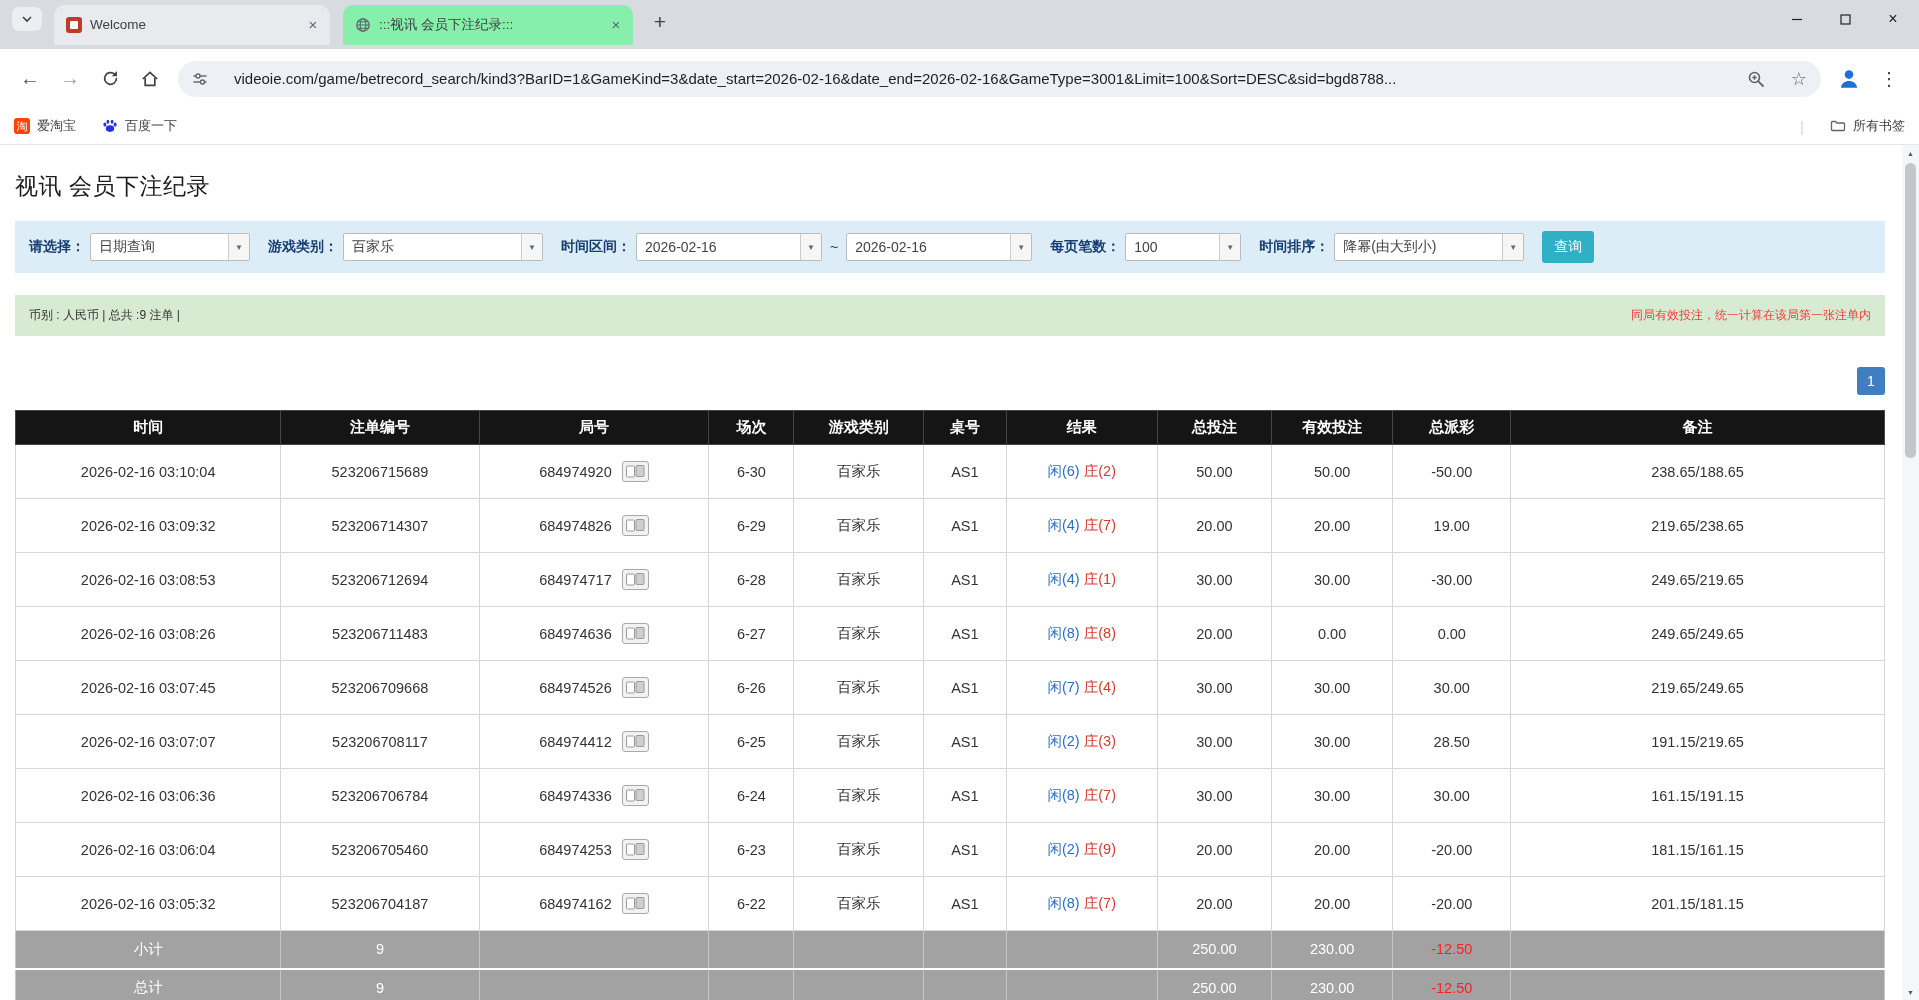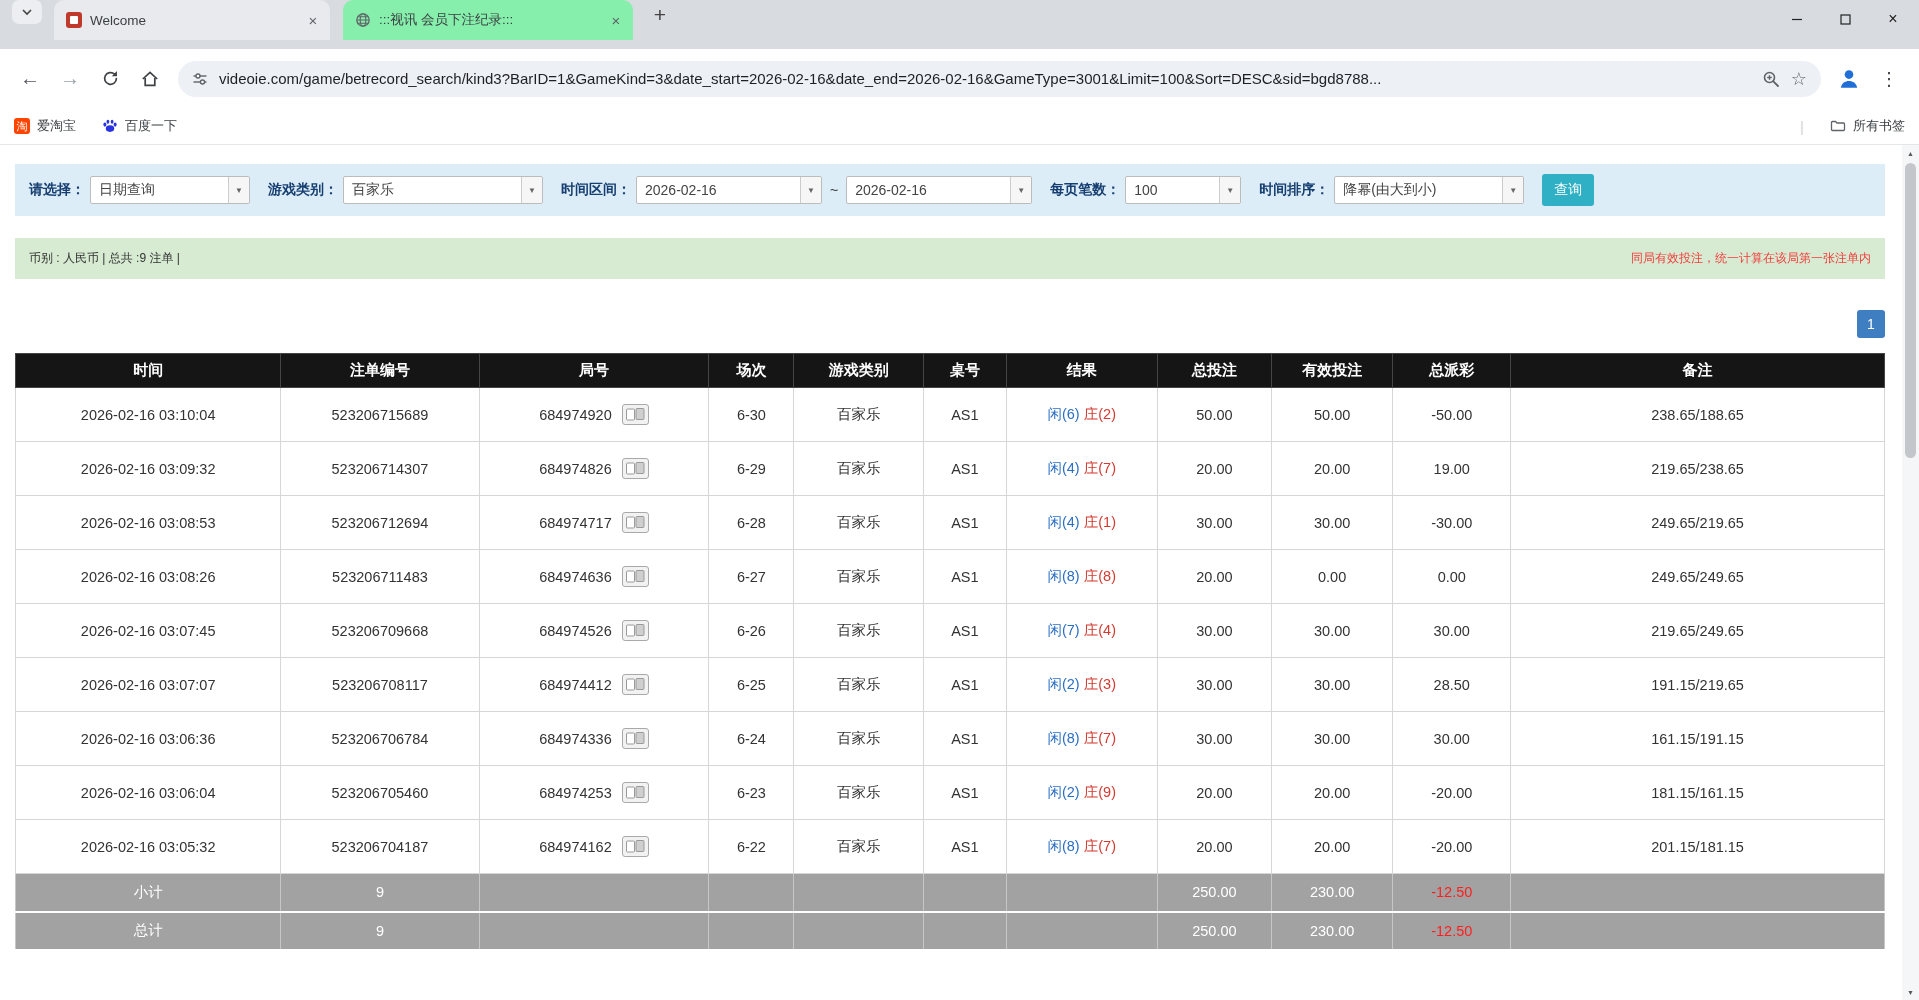--- a/index.html
+++ b/index.html
@@ -1,36 +1,36 @@
 <!DOCTYPE html>
 <html><head>
 <meta charset="utf-8">
 <style>
   *{box-sizing:border-box;margin:0;padding:0}
   html,body{width:1919px;height:1000px;overflow:hidden}
   body{font-family:"Liberation Sans","DejaVu Sans",sans-serif;background:#fff}
 
   
-  .tabstrip{height:49px;background:#d8dbdf;display:flex;align-items:flex-start;position:relative}
+  .tabstrip{height:49px;background:#d8dbdf;display:flex;align-items:center;position:relative}
   .chevron-btn{width:30px;height:24px;border-radius:7px;background:#eceef1;display:flex;align-items:center;justify-content:center;margin:0 12px 12px 12px;flex:none}
   .tab{height:40px;border-radius:10px 10px 0 0;display:flex;align-items:center;gap:8px;padding:0 8px 0 12px;font-size:13.5px;color:#3c4043;flex:none}
   .tab.inactive{width:276px;background:#e8eaee}
   .tab.active{width:290px;background:#86efac;margin-left:13px}
   .tab-title{flex:1;white-space:nowrap;overflow:hidden}
   .tab-close{width:18px;height:18px;border-radius:50%;display:flex;align-items:center;justify-content:center;font-size:15px;color:#5f6368;flex:none}
   .newtab{width:30px;height:30px;display:flex;align-items:center;justify-content:center;font-size:21px;color:#444;margin:0 0 6px 12px}
   .wincontrols{position:absolute;right:2px;top:0;height:38px;display:flex;align-items:center}
   .winbtn{width:48px;height:38px;display:flex;align-items:center;justify-content:center;color:#222;font-size:16px}
   .fav-red{width:16px;height:16px;border-radius:3px;background:#bf3a2b;position:relative;flex:none}
   .fav-red::after{content:"";position:absolute;left:4px;top:4px;right:4px;bottom:4px;background:#fff;border-radius:1px}
 
   .navbar{height:59px;display:flex;align-items:center;padding:0 10px;background:#fff}
   .navbtn{width:40px;height:40px;border-radius:50%;display:flex;align-items:center;justify-content:center;font-size:20px;color:#53565a;flex:none}
   .navbtn.fwd{color:#9aa0a6}
-  .omnibox{flex:1;height:36px;border-radius:18px;background:#edf0f4;display:flex;align-items:center;gap:11px;padding:0 14px;margin:0 8px;min-width:0}
+  .omnibox{flex:1;height:36px;border-radius:18px;background:#edf0f4;display:flex;align-items:center;gap:26px;padding:0 14px;margin:0 8px;min-width:0}
   .url{flex:1;font-size:15px;color:#1f2023;white-space:nowrap;overflow:hidden;min-width:0}
   .obx-icon{flex:none;line-height:0;display:flex;align-items:center}
   .menu-dots{font-size:18px;color:#3c4043}
 
   .bookmarks{height:37px;display:flex;align-items:center;gap:26px;padding:0 14px;background:#fff;border-bottom:1px solid #e4e6e9}
   .bm{display:flex;align-items:center;gap:7px;font-size:13px;color:#3c4043;flex:none}
   .bm-spacer{flex:1}
   .bm-sep{color:#cfd2d6;font-size:15px}
   .tao{width:16px;height:16px;border-radius:3px;background:#ff4400;color:#fff;font-size:11px;display:flex;align-items:center;justify-content:center;flex:none}
 
@@ -190,20 +190,21 @@
         <svg width="16" height="16" viewBox="0 0 16 16">
             <path d="M1.5 4.5a1 1 0 0 1 1-1h3L7 5h6.5a1 1 0 0 1 1 1v5.5a1 1 0 0 1-1 1h-11a1 1 0 0 1-1-1z" fill="none" stroke="#5f6368" stroke-width="1.3"></path>
           </svg>
       </span>
       <span>所有书签</span>
     </div>
   </div>
 
   <div class="content">
 
+    <h1 class="page-title">视讯 会员下注纪录</h1>
 
     <div class="filterbar">
       <div class="fgroup">
         <span class="flabel">请选择：</span>
         <div class="combo w-a">
           <span class="cval">日期查询</span>
           <span class="carrow">▼</span>
         </div>
       </div>
       <div class="fgroup">

